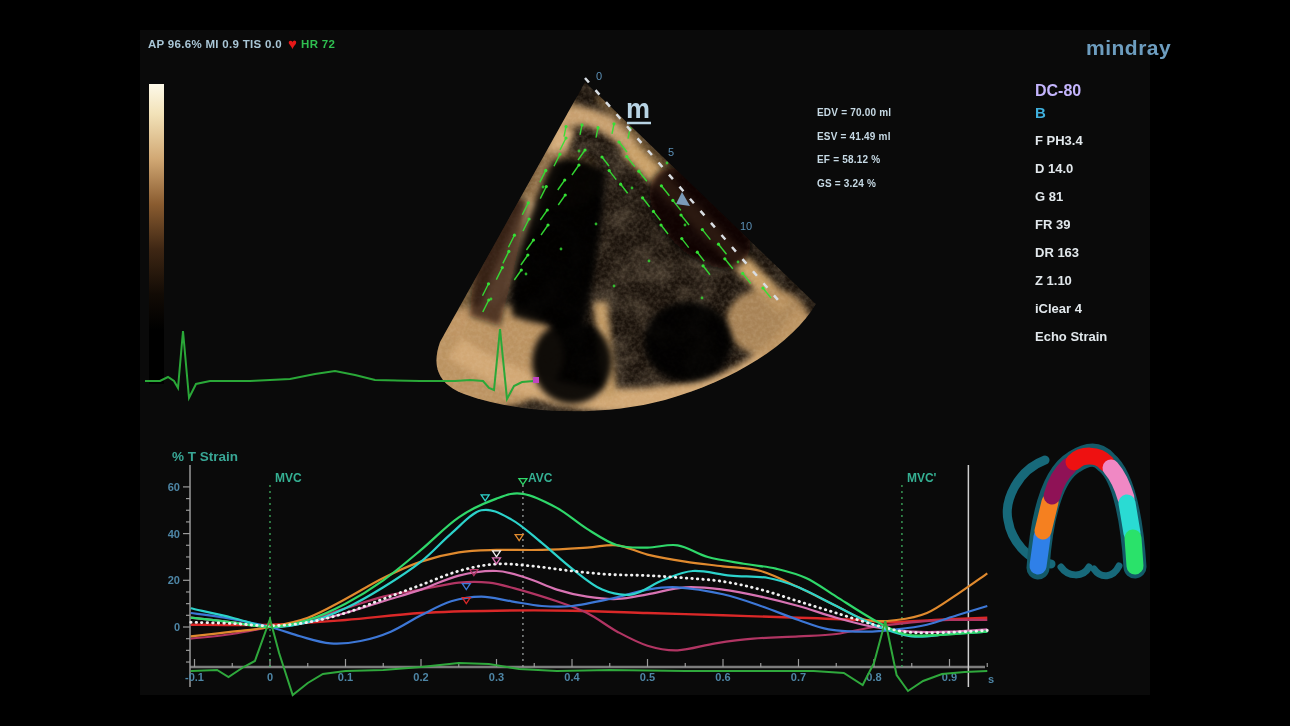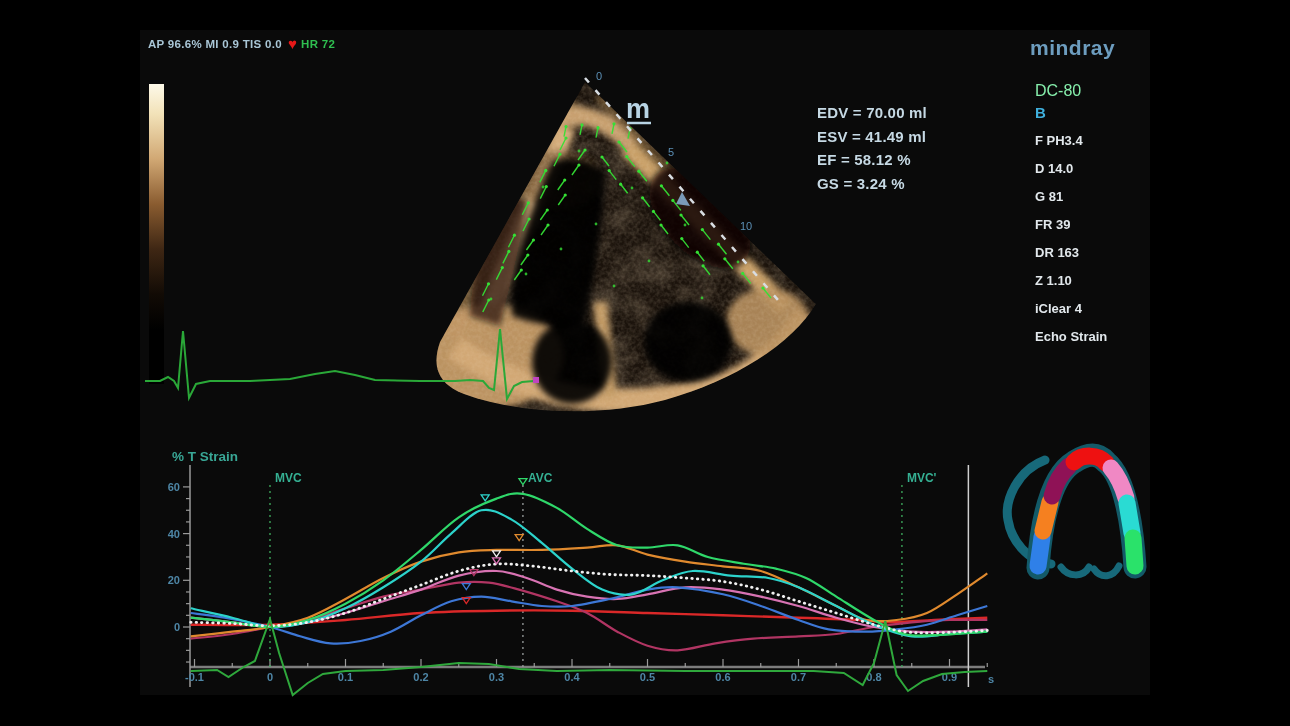--- a/index.html
+++ b/index.html
@@ -6,26 +6,26 @@
   .screen{position:relative;width:1290px;height:726px;background:#000;overflow:hidden;
           font-family:"Liberation Sans",sans-serif;}
   .content{position:absolute;left:140px;top:30px;width:1010px;height:665px;background:#0a0a0a;}
   .statusbar{position:absolute;left:148px;top:36px;height:16px;display:flex;align-items:center;
              font-size:11.5px;font-weight:bold;letter-spacing:.3px;}
   .statusbar .thermal{color:#a9c6d6;}
   .statusbar .heart{color:#e81818;font-size:15px;margin:0 4px 0 6px;line-height:10px;}
   .statusbar .hr{color:#2fbf50;}
   .colorbar{position:absolute;left:149px;top:84px;width:15px;height:300px;
     background:linear-gradient(180deg,#fdf9e9 0%,#f2e2b8 10%,#d1a874 25%,#8a5c30 40%,#3f2714 55%,#120b05 70%,#000 82%);}
-  .measurements{position:absolute;left:817px;top:101px;color:#c6d9e4;font-size:15px;
+  .measurements{position:absolute;left:817px;top:101px;color:#c6d9e4;font-size:10px;
                 font-weight:bold;line-height:23.5px;letter-spacing:.2px;}
-  .brandbox{position:absolute;left:1030px;top:36px;}
+  .brandbox{position:absolute;left:1086px;top:36px;}
   .logo{color:#6d9dbf;font-size:21px;font-weight:bold;letter-spacing:.5px;}
   .params{position:absolute;left:1035px;top:80px;line-height:22px;white-space:nowrap;}
-  .params .model{color:#86efac;font-size:16px;font-weight:normal;}
+  .params .model{color:#c4b5fd;font-size:16px;font-weight:bold;}
   .params .mode{color:#3fb0dd;font-size:15px;font-weight:bold;}
   .params .p{color:#e2e8ec;font-size:13px;font-weight:bold;margin-top:6px;}
   .legend{position:absolute;left:1002px;top:592px;display:grid;
           grid-template-columns:72px 80px;line-height:22px;
           font-size:13.5px;font-weight:bold;letter-spacing:.3px;}
   svg{position:absolute;}
   text{font-family:"Liberation Sans",sans-serif;}
 </style>
 </head>
 <body>

